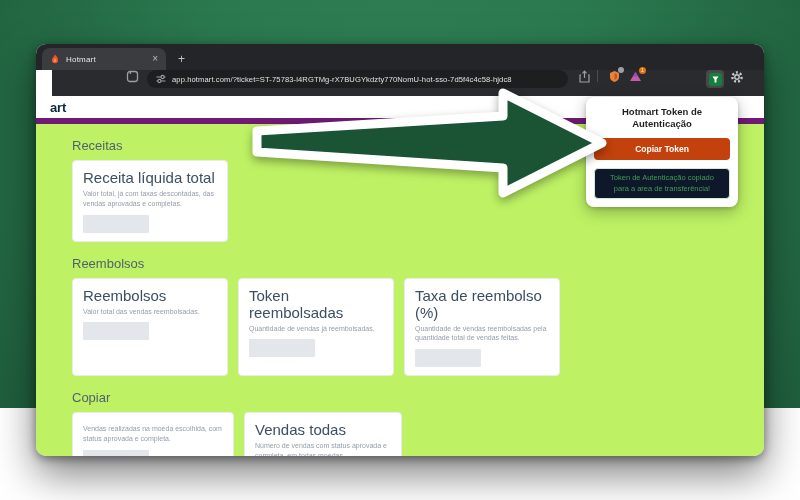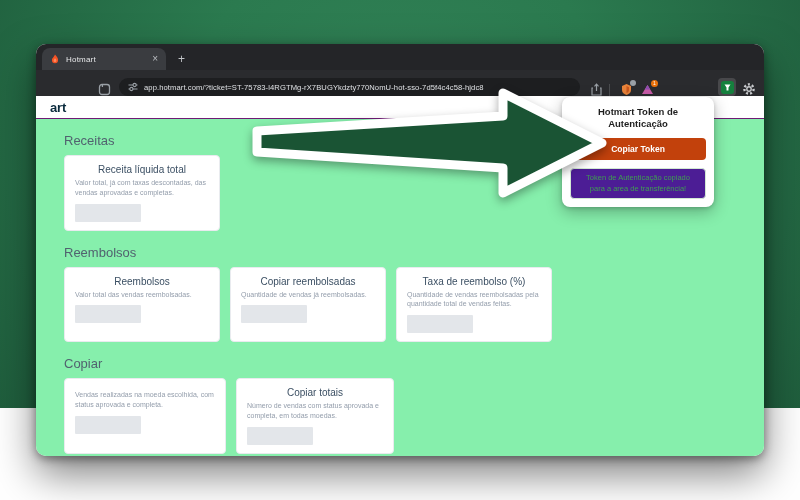--- a/index.html
+++ b/index.html
@@ -12,58 +12,58 @@
             border-radius:10px; overflow:hidden; background:#fff;
             box-shadow: 0 18px 40px rgba(0,0,0,.5), 0 3px 10px rgba(0,0,0,.4); }
 
   .tabbar { height:26px; background:#242528; display:flex; align-items:flex-end; }
   .tab { width:124px; height:22px; background:#3a3c40; border-radius:8px 8px 0 0;
          margin-left:6px; display:flex; align-items:center; padding:0 8px; gap:6px; }
   .tab-title { flex:1; color:#e6e7e8; font-size:8px; letter-spacing:.2px; white-space:nowrap; overflow:hidden; }
   .tab-close { color:#b9bcc0; font-size:10px; line-height:1; cursor:default; }
   .newtab { color:#c3c6c9; font-size:12px; margin:0 0 4px 12px; }
 
-  .toolbar { height:26px; background:#2a2b2e; display:flex; align-items:flex-end; padding:0 8px; }
+  .toolbar { height:26px; background:#2a2b2e; display:flex; align-items:flex-start; padding:0 20px;margin-left:16px; }
   .tb-spacer { width:54px; }
   .icon-btn { display:flex; align-items:center; justify-content:center; flex:none; }
   .urlbar { flex:1; height:18px; margin:0 10px 0 8px; background:#1d1e20; border-radius:9px;
             display:flex; align-items:center; padding:0 9px; gap:6px; overflow:hidden; }
   .url-text { color:#dfe1e4; font-size:7.6px; letter-spacing:.1px; white-space:nowrap; overflow:hidden; }
   .tb-divider { width:1px; height:12px; background:#4a4c4f; margin:0 6px; }
   .ext-wrap { position:relative; margin:0 4px; }
   .badge { position:absolute; top:-3px; right:-4px; min-width:7px; height:7px; border-radius:4px;
            background:#e8710a; color:#fff; font-size:5px; line-height:7px; text-align:center; padding:0 1px; }
   .badge-gray { position:absolute; top:-3px; right:-3px; width:6px; height:6px; border-radius:3px; background:#9aa0a6; }
   .ext-gap { width:60px; }
   .hm-ext { width:18px; height:18px; border-radius:4px; background:rgba(255,255,255,.14);
             display:flex; align-items:center; justify-content:center; margin-right:6px; }
   .hm-ext-inner { width:13px; height:13px; border-radius:3px; background:#15803d;
                   display:flex; align-items:center; justify-content:center; }
 
   
   .page-header { height:22px; background:#fff; display:flex; align-items:center;padding-left:12px; }
   .logo { margin-left:2px; font-size:13px; font-weight:800; color:#0b2b3d; letter-spacing:-.2px; }
-  .content { height:338px; background:#86efac; border-top:1px solid #701a75; padding:14px 0 0 28px; overflow:hidden; }
+  .content { height:338px; background:#bef264; border-top:6px solid #701a75; padding:14px 0 0 36px; overflow:hidden; }
   .section-title { font-size:13px; font-weight:400; color:#51626f; margin-bottom:7px; }
   .card-row { display:flex; gap:10px; margin-bottom:14px; align-items:stretch; }
   .card { background:#fff; border:1px solid #e9ebef; border-radius:4px; padding:8px 10px; }
-  .card-title { font-size:10px; font-weight:500; color:#3b4f63;text-align:center; }
+  .card-title { font-size:15px; font-weight:500; color:#3b4f63; }
   .card-desc { font-size:7px; color:#939dab; line-height:1.4; margin-top:3px; }
   .ph { width:66px; height:18px; background:#e3e6ea; border-radius:1px; margin-top:6px; }
   .w156 { width:156px; } .w162 { width:162px; } .w158 { width:158px; }
 
   
-  .popup { position:absolute; left:562px; top:97px; width:152px; z-index:5;
+  .popup { position:absolute; left:586px; top:97px; width:152px; z-index:5;
            background:#fff; border-radius:8px; padding:9px 8px 8px;
            box-shadow:0 5px 16px rgba(0,0,0,.28), 0 1px 4px rgba(0,0,0,.18); }
   .popup-title { font-size:9.5px; font-weight:bold; color:#1f1f1f; text-align:center; line-height:1.3; }
   .copy-btn { display:block; width:100%; margin-top:7px; background:#c2410c; border:none; border-radius:4px;
               color:#fff; font-family:"Liberation Sans", sans-serif; font-size:8.5px; font-weight:bold;
               padding:6px 0; text-align:center; cursor:pointer; }
-  .success { margin-top:8px; background:#4c1d95; border:1px solid #d2e9d4; border-radius:4px;
+  .success { margin-top:8px; background:#0f172a; border:1px solid #d2e9d4; border-radius:4px;
              color:#3F9E52; font-size:7.5px; line-height:1.45; text-align:center; padding:4px 8px; }
 
   
   .arrow-layer { position:absolute; left:0; top:0; width:800px; height:500px; z-index:6; pointer-events:none; }
   .arrow-layer svg { filter: drop-shadow(0 4px 5px rgba(0,0,0,.35)); }
 </style>
 </head>
 <body>
 
 <div class="stage">
@@ -165,39 +165,39 @@
       </div>
 
       <div class="section-title">Reembolsos</div>
       <div class="card-row">
         <div class="card w156">
           <div class="card-title">Reembolsos</div>
           <div class="card-desc">Valor total das vendas reembolsadas.</div>
           <div class="ph"></div>
         </div>
         <div class="card w156">
-          <div class="card-title">Copiar reembolsadas</div>
+          <div class="card-title">Token reembolsadas</div>
           <div class="card-desc">Quantidade de vendas já reembolsadas.</div>
           <div class="ph"></div>
         </div>
         <div class="card w156">
           <div class="card-title">Taxa de reembolso (%)</div>
           <div class="card-desc">Quantidade de vendas reembolsadas pela quantidade total de vendas feitas.</div>
           <div class="ph"></div>
         </div>
       </div>
 
       <div class="section-title">Copiar</div>
       <div class="card-row">
         <div class="card w162">
           <div class="card-desc">Vendas realizadas na moeda escolhida, com status aprovada e completa.</div>
           <div class="ph"></div>
         </div>
         <div class="card w158">
-          <div class="card-title">Copiar totais</div>
+          <div class="card-title">Vendas todas</div>
           <div class="card-desc">Número de vendas com status aprovada e completa, em todas moedas.</div>
           <div class="ph"></div>
         </div>
       </div>
 
     </div>
   </div>
 
   <div class="popup">
     <div class="popup-title">Hotmart Token de Autenticação</div>

